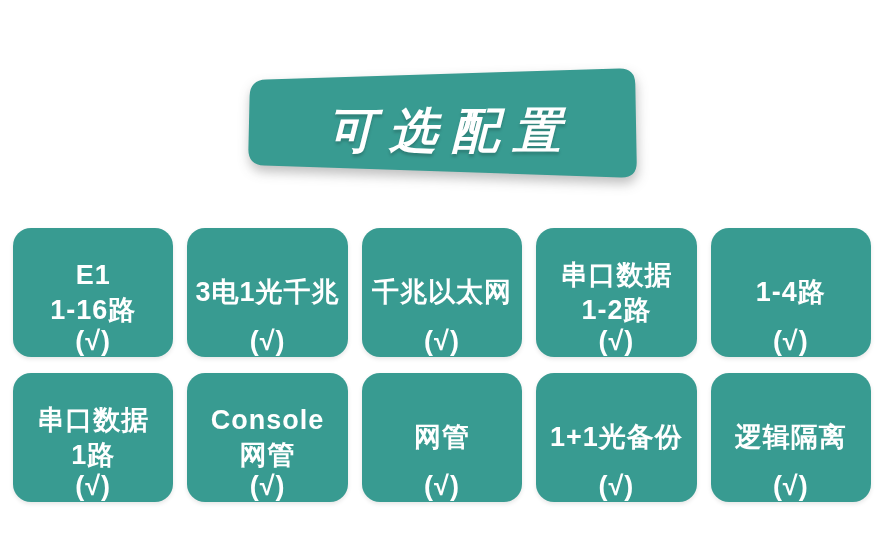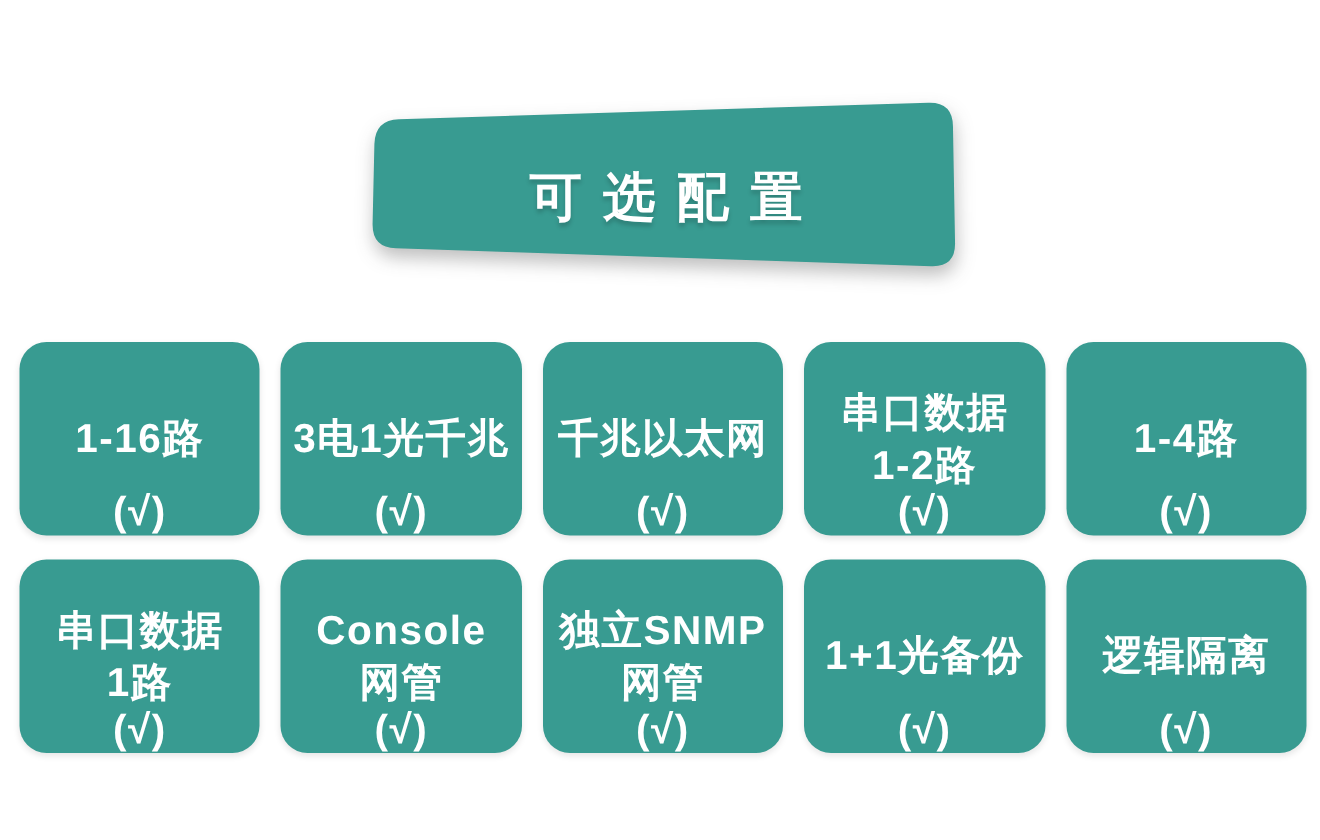--- a/index.html
+++ b/index.html
@@ -25,25 +25,26 @@
   }
   .banner-svg{
     position:absolute;left:0;top:0;
     filter:drop-shadow(1px 6px 6px rgba(40,40,40,0.30));
   }
   .banner-svg path{fill:var(--accent);}
   .banner-title{
     position:absolute;inset:0;
     display:flex;align-items:center;justify-content:center;
     padding-top:17px;padding-left:22px;
-    font-size:35px;
+    font-size:48px;
     letter-spacing:14px;
     color:var(--text);
     text-shadow:0 3px 3px rgba(0,0,0,0.18);
     white-space:nowrap;
+    font-style:italic;
   }
 
   
   .grid{
     position:absolute;left:13px;top:228px;width:858px;
     display:grid;
     grid-template-columns:repeat(5,1fr);
     grid-auto-rows:129px;
     gap:16px 14px;
   }
@@ -91,20 +92,21 @@
                Q 8 115 8.4 99
                L 9.6 46
                Q 10 30 26 29.5 Z"></path>
     </svg>
     <div class="banner-title">可选配置</div>
   </div>
 
   <div class="grid" id="grid">
       <div class="card">
         <div class="card-name">
+          <div class="line">E1</div>
           <div class="line">1-16路</div>
         </div>
         <div class="check">(√)</div>
       </div>
       <div class="card">
         <div class="card-name">
           <div class="line">3电1光千兆</div>
         </div>
         <div class="check">(√)</div>
       </div>
@@ -136,21 +138,20 @@
       </div>
       <div class="card">
         <div class="card-name">
           <div class="line">Console</div>
           <div class="line">网管</div>
         </div>
         <div class="check">(√)</div>
       </div>
       <div class="card">
         <div class="card-name">
-          <div class="line">独立SNMP</div>
           <div class="line">网管</div>
         </div>
         <div class="check">(√)</div>
       </div>
       <div class="card">
         <div class="card-name">
           <div class="line">1+1光备份</div>
         </div>
         <div class="check">(√)</div>
       </div>

